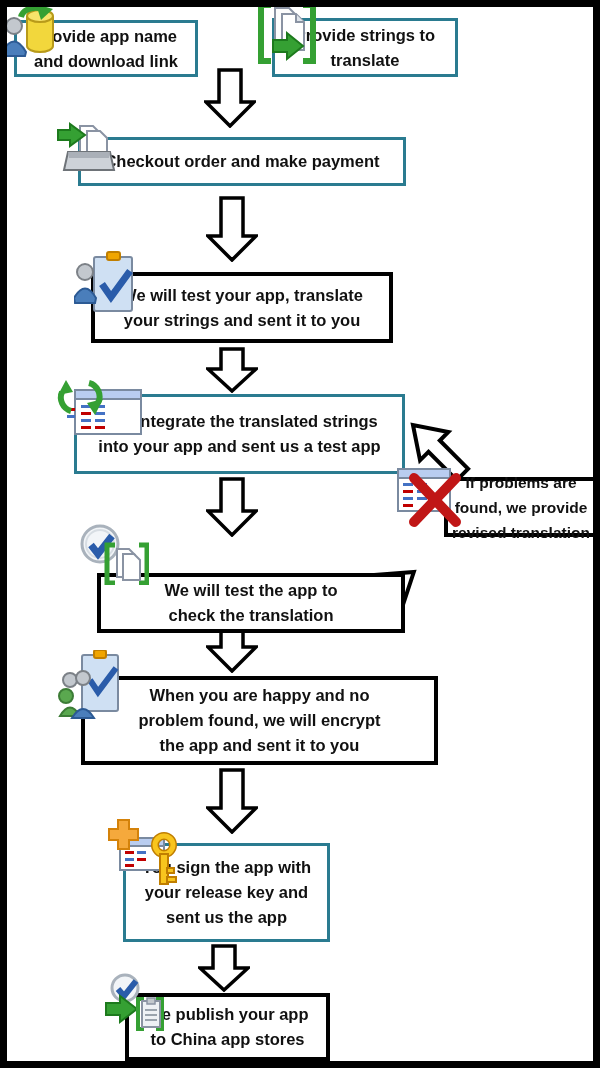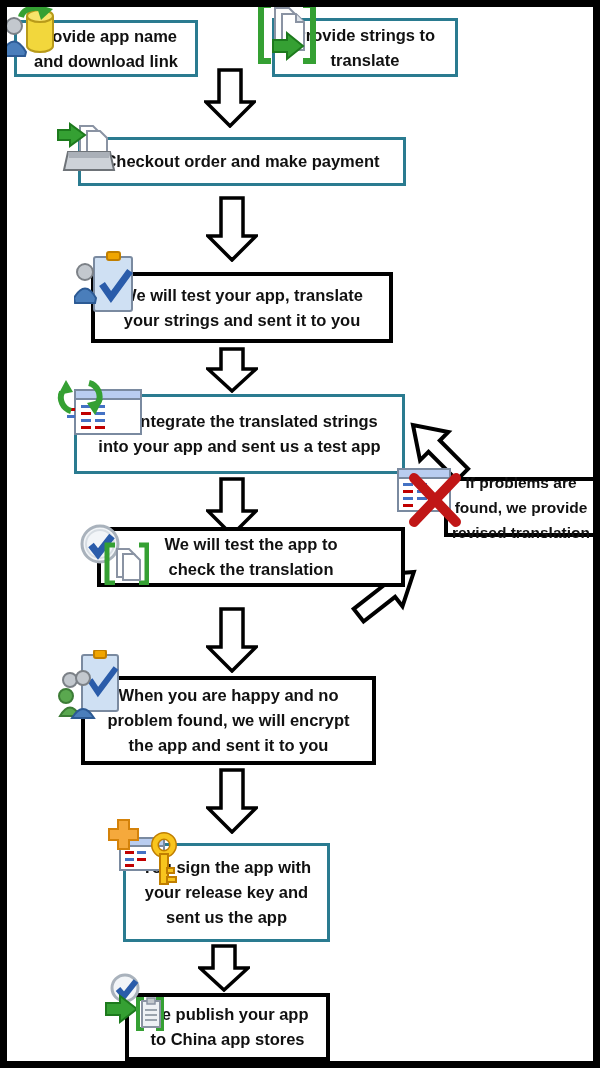--- a/index.html
+++ b/index.html
@@ -59,26 +59,26 @@
 
   <div class="node teal" style="left:14px;top:20px;width:184px;height:57px">Provide app name
 and download link</div>
   <div class="node teal" style="left:272px;top:18px;width:186px;height:59px">Provide strings to
 translate</div>
   <div class="node teal" style="left:78px;top:137px;width:328px;height:49px">Checkout order and make payment</div>
   <div class="node black" style="left:91px;top:272px;width:302px;height:71px">We will test your app, translate
 your strings and sent it to you</div>
   <div class="node teal" style="left:74px;top:394px;width:331px;height:80px">You integrate the translated strings
 into your app and sent us a test app</div>
-  <div class="node black" style="left:97px;top:527px;width:308px;height:60px">We will test the app to
+  <div class="node black" style="left:97px;top:573px;width:308px;height:60px">We will test the app to
 check the translation</div>
   <div class="node black" style="left:444px;top:477px;width:154px;height:60px;font-size:15.5px">If problems are
 found, we provide
 revised translation</div>
-  <div class="node black" style="left:81px;top:676px;width:295px;height:89px">When you are happy and no
+  <div class="node black" style="left:81px;top:676px;width:357px;height:89px">When you are happy and no
 problem found, we will encrypt
 the app and sent it to you</div>
   <div class="node teal" style="left:123px;top:843px;width:207px;height:99px">You sign the app with
 your release key and
 sent us the app</div>
   <div class="node black" style="left:125px;top:993px;width:205px;height:68px">We publish your app
 to China app stores</div>
 
   <svg class="icon" style="left:1px;top:3px" width="58" height="54" viewBox="0 0 58 54">
     <path d="M26,13 v30 a13,6 0 0 0 26,0 v-30" fill="#f2d73c" stroke="#b89a1a" stroke-width="2"></path>

